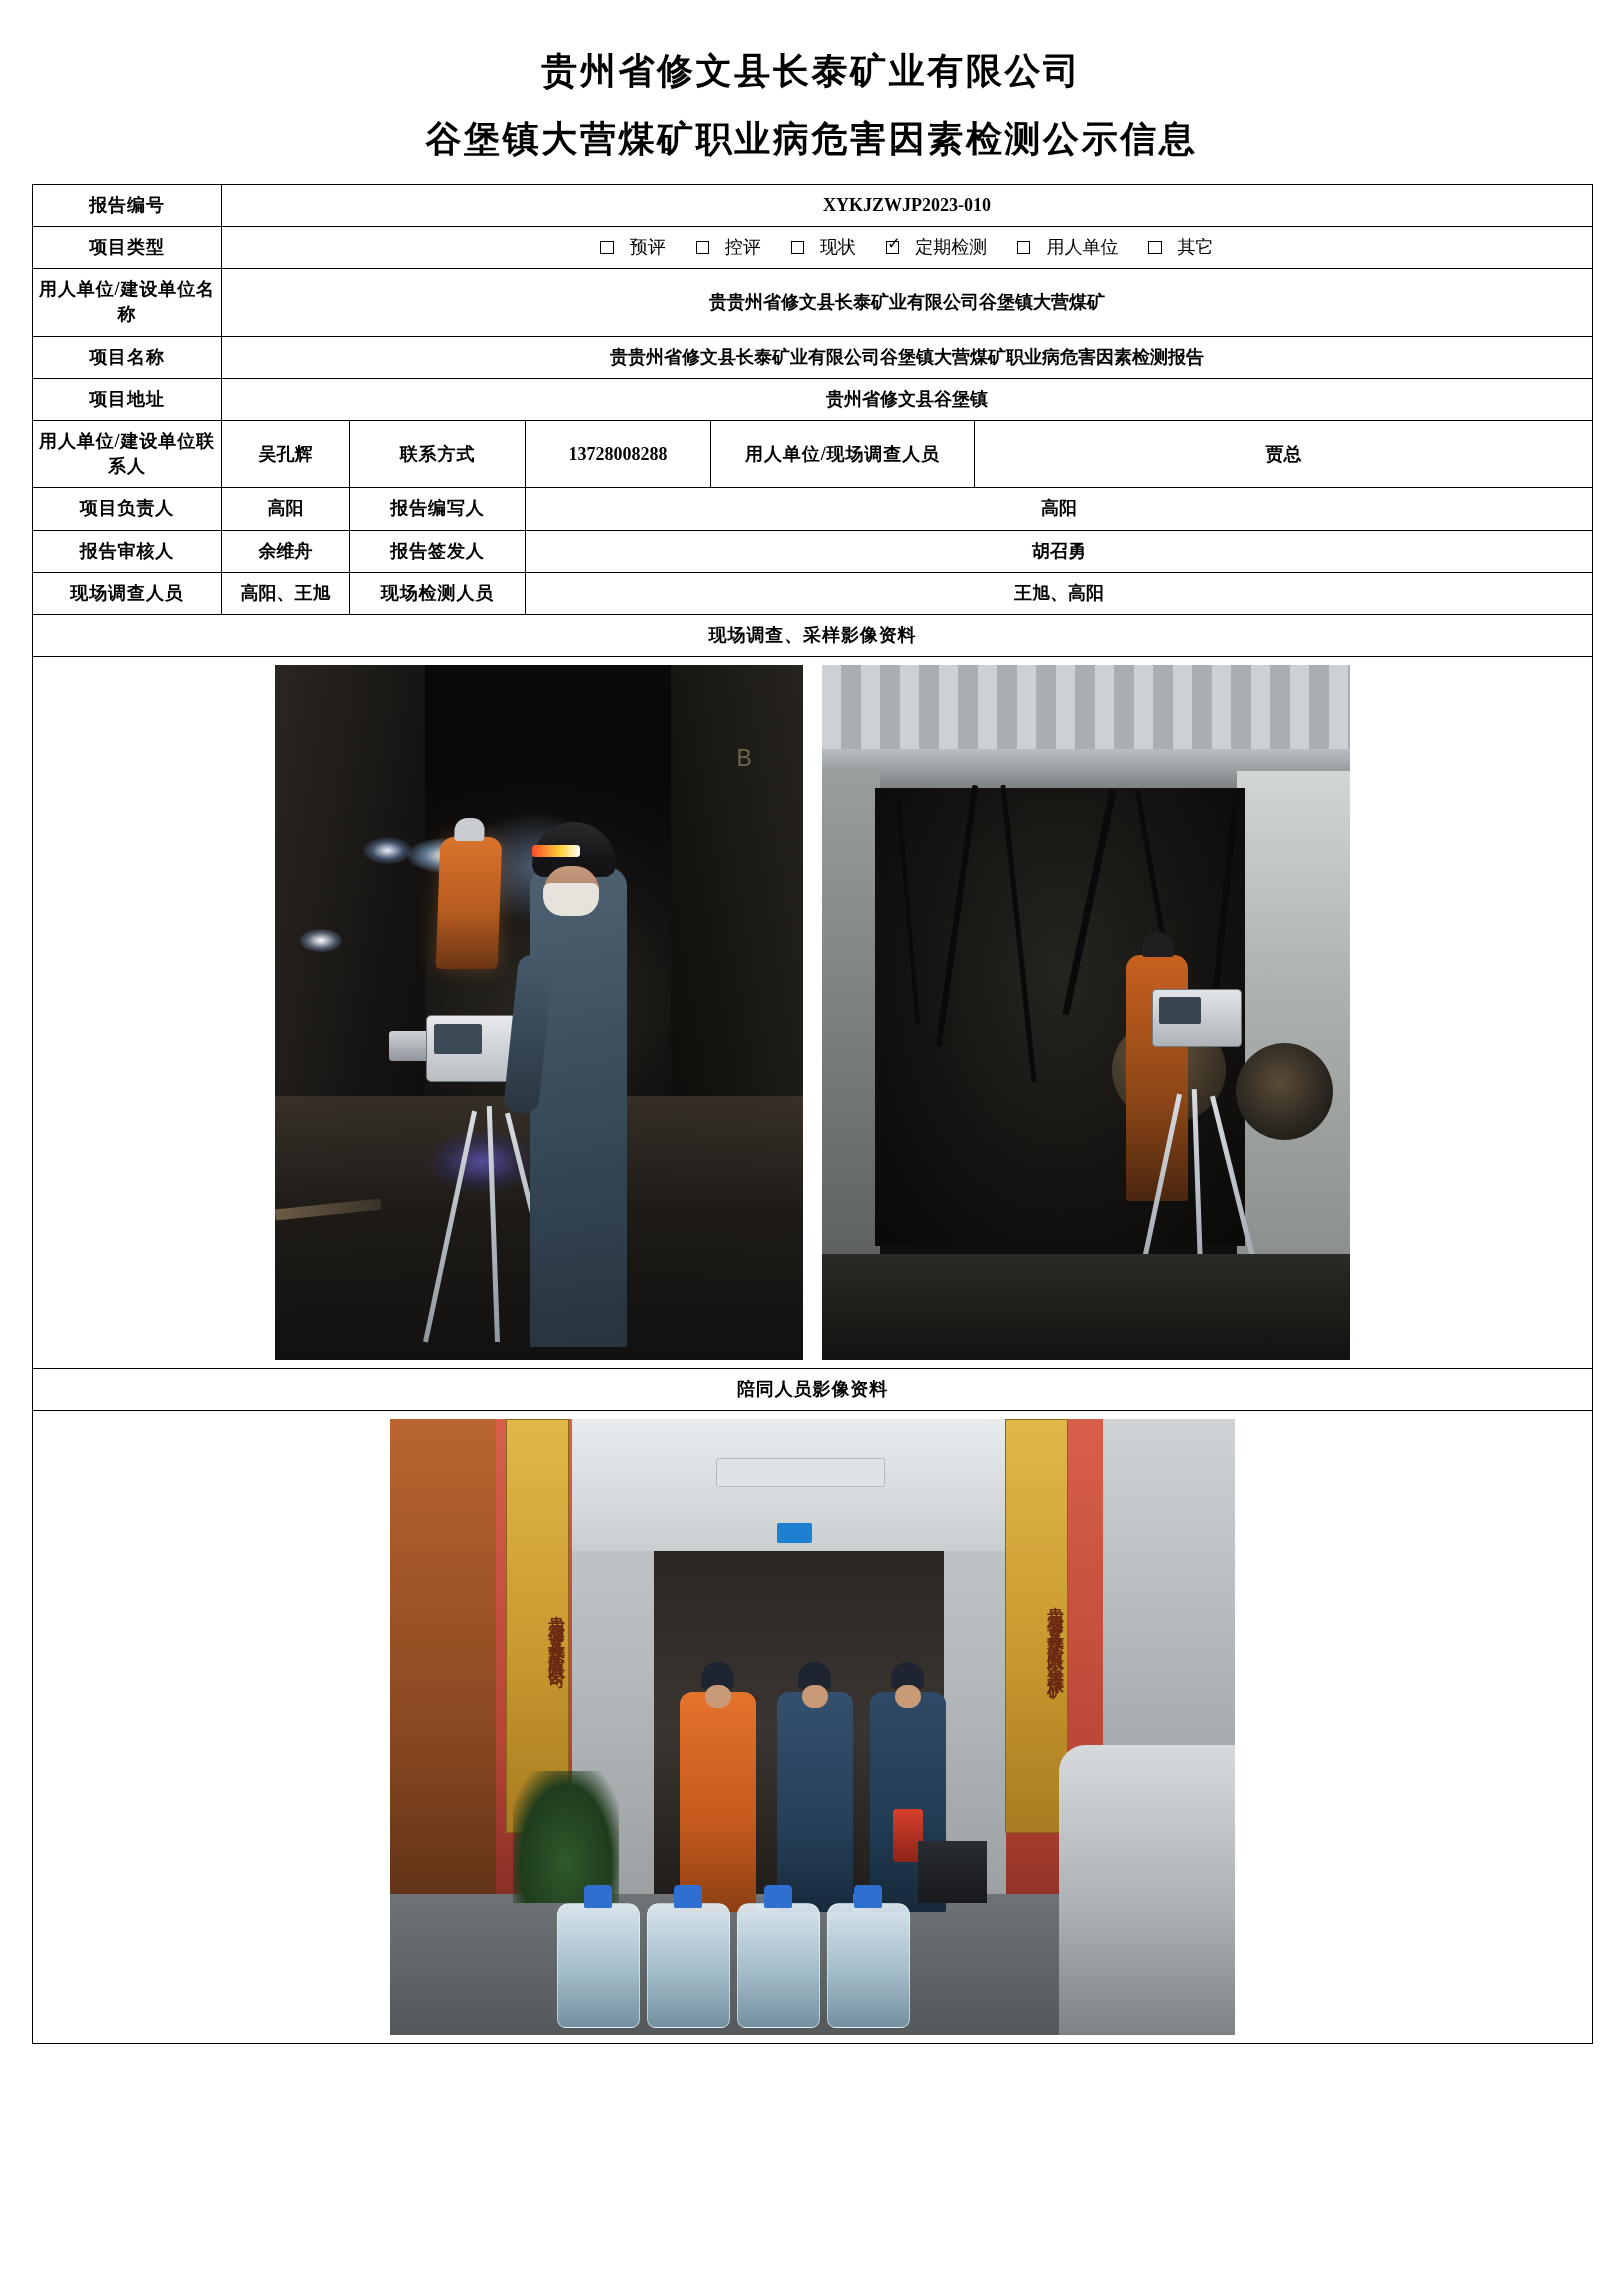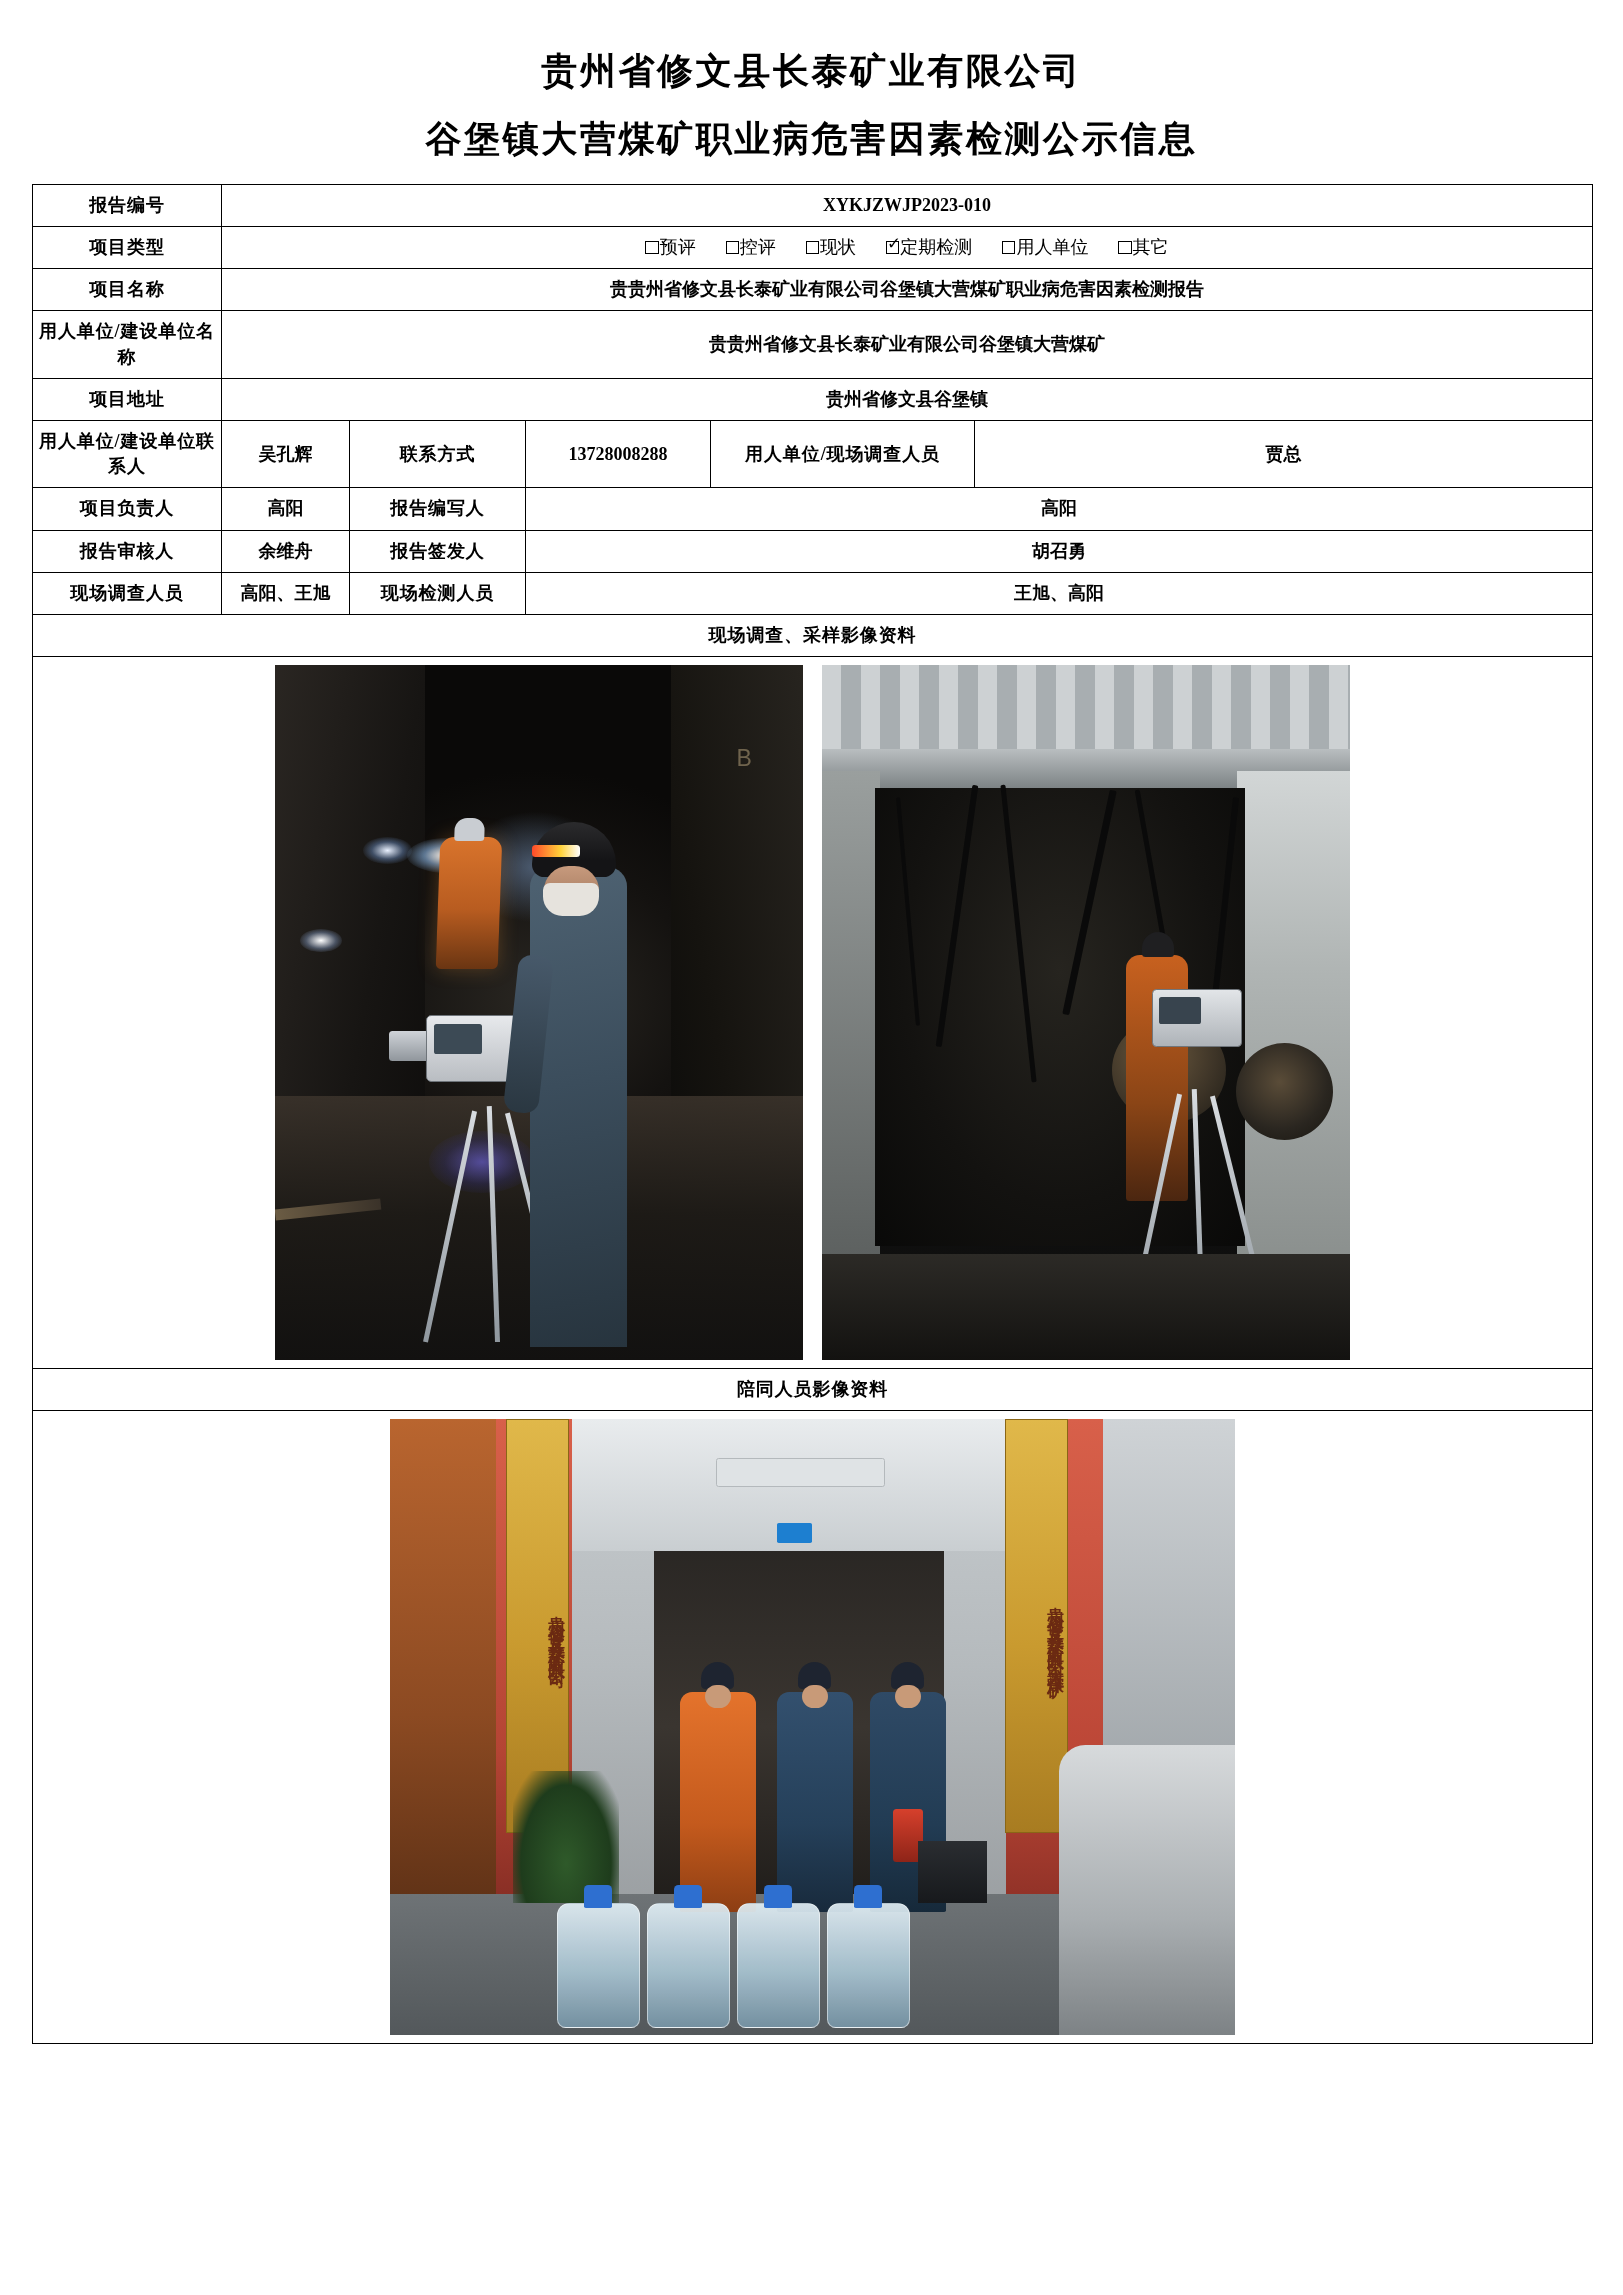--- a/index.html
+++ b/index.html
@@ -61,21 +61,21 @@
   .chk-row {
     display: flex;
     justify-content: center;
     align-items: center;
     gap: 30px;
     font-size: 18px;
   }
   .chk {
     display: inline-flex;
     align-items: center;
-    gap: 1px;
+    gap: 16px;
     white-space: nowrap;
   }
   .box {
     display: inline-block;
     width: 13.2px;
     height: 13.2px;
     border: 1.2px solid #000;
     position: relative;
     box-sizing: border-box;
   }
@@ -465,27 +465,27 @@
               </span>
             <span class="chk">
                 <span class="box"></span>
                 <span>其它</span>
               </span>
           </div>
         </td>
       </tr>
 
       <tr>
+        <td class="lbl">用人单位/建设单位名称</td>
+        <td class="val" colspan="5">贵贵州省修文县长泰矿业有限公司谷堡镇大营煤矿</td>
+      </tr>
+
+      <tr>
         <td class="lbl">项目名称</td>
         <td class="val" colspan="5">贵贵州省修文县长泰矿业有限公司谷堡镇大营煤矿职业病危害因素检测报告</td>
-      </tr>
-
-      <tr>
-        <td class="lbl">用人单位/建设单位名称</td>
-        <td class="val" colspan="5">贵贵州省修文县长泰矿业有限公司谷堡镇大营煤矿</td>
       </tr>
 
       <tr>
         <td class="lbl">项目地址</td>
         <td class="val" colspan="5">贵州省修文县谷堡镇</td>
       </tr>
 
       <tr>
         <td class="lbl">用人单位/建设单位联系人</td>
         <td class="val">吴孔辉</td>

